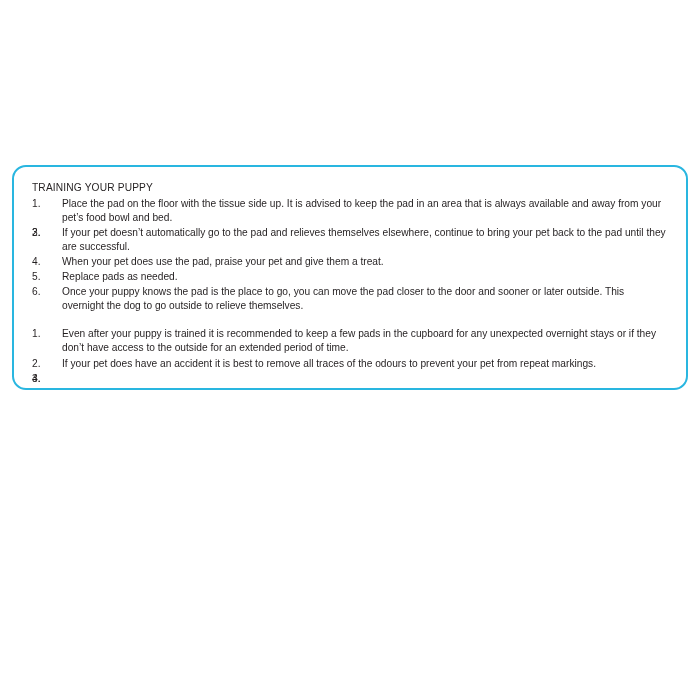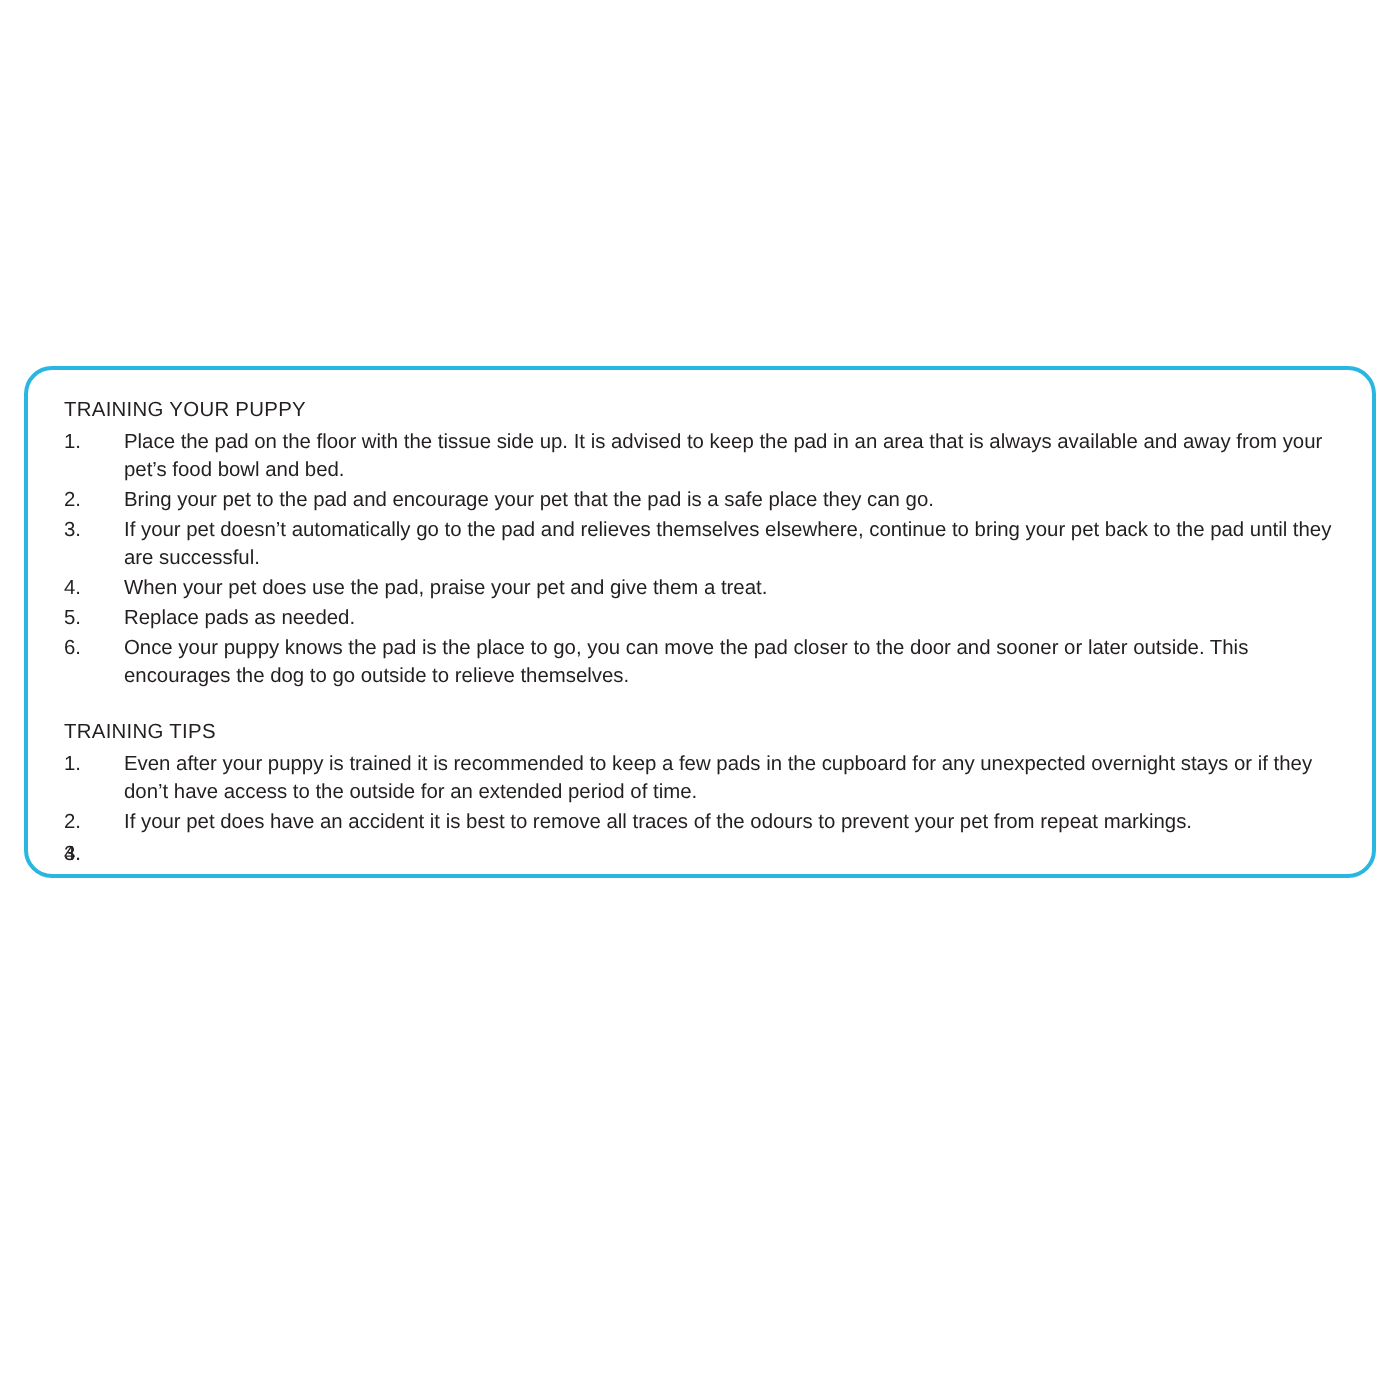--- a/index.html
+++ b/index.html
@@ -16,21 +16,21 @@
   }
   .page {
     position: relative;
     width: 700px;
     height: 700px;
     background: #ffffff;
   }
   .info-card {
     position: absolute;
     left: 12px;
-    top: 183px;
+    top: 165px;
     width: 676px;
     box-sizing: border-box;
     border: 2px solid #29b6e0;
     border-radius: 14px;
     background: #ffffff;
     padding: 14px 18px 16px 18px;
   }
   .section-heading {
     font-size: 10.2px;
     line-height: 1.45;
@@ -70,45 +70,43 @@
 
     <div>
       <p class="section-heading">TRAINING YOUR PUPPY</p>
       <ol class="steps">
         <li>
           <span class="num">1.</span>
           <span>Place the pad on the floor with the tissue side up. It is advised to keep the pad in an area that is always available and away from your pet’s food bowl and bed.</span>
         </li>
         <li>
           <span class="num">2.</span>
-          <span>Bring your pet to the pad and encourage your pet that the pad is a safe place they can go.</span>
         </li>
         <li>
           <span class="num">3.</span>
           <span>If your pet doesn’t automatically go to the pad and relieves themselves elsewhere, continue to bring your pet back to the pad until they are successful.</span>
         </li>
         <li>
           <span class="num">4.</span>
           <span>When your pet does use the pad, praise your pet and give them a treat.</span>
         </li>
         <li>
           <span class="num">5.</span>
           <span>Replace pads as needed.</span>
         </li>
         <li>
           <span class="num">6.</span>
-          <span>Once your puppy knows the pad is the place to go, you can move the pad closer to the door and sooner or later outside. This encourages the dog to go outside to relieve themselves.</span>
+          <span>Once your puppy knows the pad is the place to go, you can move the pad closer to the door and sooner or later outside. This overnight the dog to go outside to relieve themselves.</span>
         </li>
       </ol>
     </div>
 
     <div class="gap"></div>
 
     <div>
-      <p class="section-heading">TRAINING TIPS</p>
       <ol class="steps">
         <li>
           <span class="num">1.</span>
           <span>Even after your puppy is trained it is recommended to keep a few pads in the cupboard for any unexpected  overnight stays or if they don’t have access to the outside for an extended period of time.</span>
         </li>
         <li>
           <span class="num">2.</span>
           <span>If your pet does have an accident it is best to remove all traces of the odours to prevent your pet from repeat markings.</span>
         </li>
         <li>

